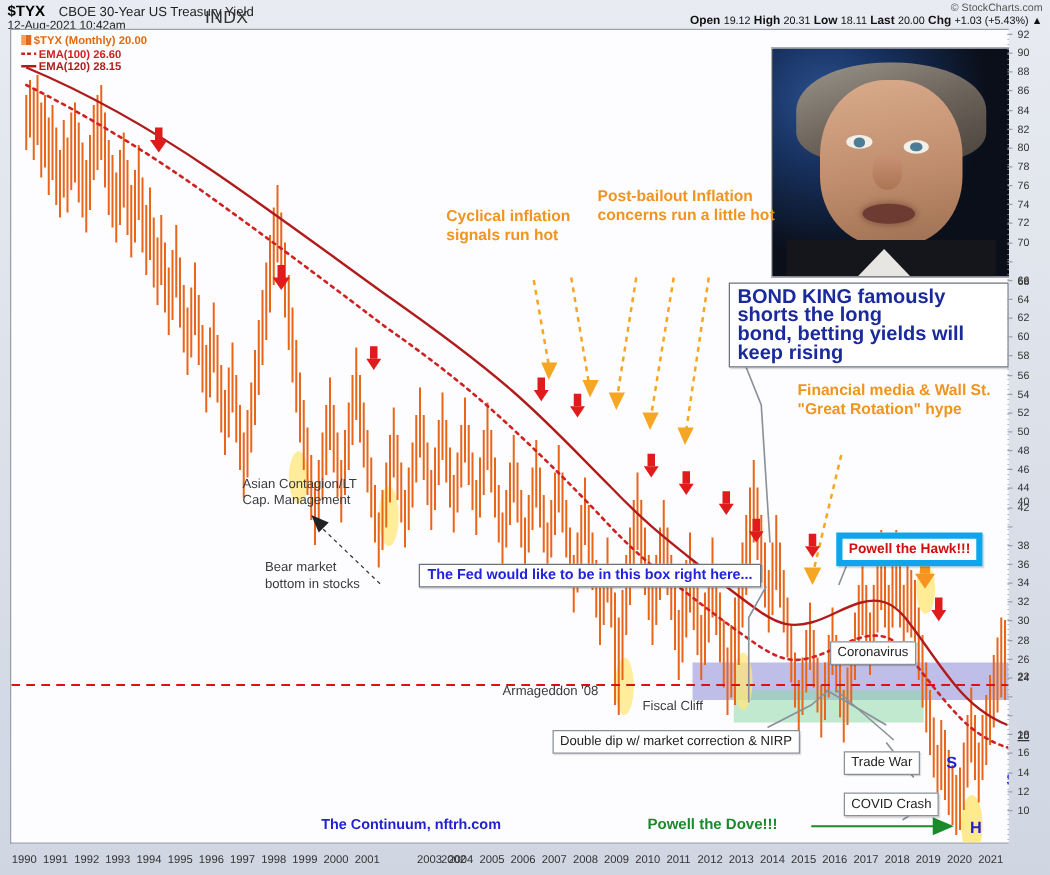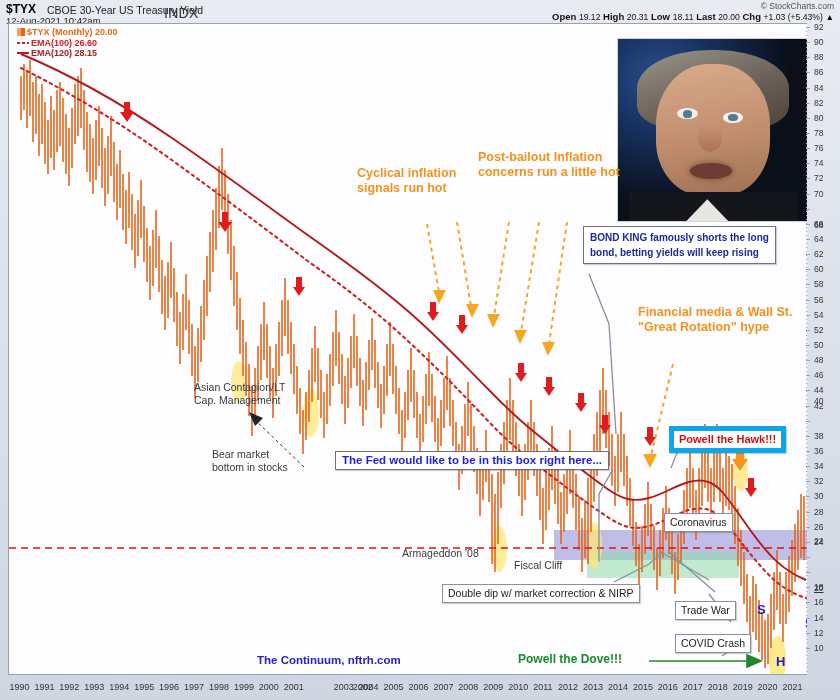--- a/index.html
+++ b/index.html
@@ -45,21 +45,21 @@
   
   .anno{position:absolute;white-space:pre-line;}
   .orange{color:#f0941e;font-size:12.5px;font-weight:bold;line-height:15px;}
   .gray{color:#3a3a3a;font-size:10.5px;line-height:13px;}
   .bluetxt{color:#2222cc;font-size:11.5px;font-weight:bold;}
   .greentxt{color:#1a8a2a;font-size:12px;font-weight:bold;}
 
   .callout{position:absolute;background:#fff;border:1px solid #8a8f99;
            box-shadow:1px 1px 1px rgba(0,0,0,.18);padding:2px 5px;
            font-size:10.5px;color:#222;white-space:nowrap;line-height:13px;}
-  .callout.navy{border:1px solid #6c7280;color:#1a2a9c;font-size:10px;
+  .callout.navy{border:1px solid #6c7280;color:#1a2a9c;font-size:16px;
                 font-weight:bold;white-space:pre-line;line-height:15px;padding:3px 6px;}
   .callout.blue{border:1px solid #6c7280;color:#2222dd;font-size:11.5px;font-weight:bold;padding:2px 6px;}
   .callout.red{border:5px solid #0ea5e9;color:#d01010;font-size:11px;font-weight:bold;padding:2px 5px;}
 
   .photo{position:absolute;border:1px solid #cfd3da;background:#111;overflow:hidden;}
   .ph-bg{position:absolute;inset:0;
     background:radial-gradient(ellipse at 22% 22%,#2a4f8f 0%,#16305c 28%,#0a0f1a 62%),#070a12;}
   .ph-hair{position:absolute;left:10%;top:6%;width:80%;height:44%;border-radius:48% 48% 30% 30%;
     background:linear-gradient(160deg,#9c968c,#6a6158 55%,#4a433c);}
   .ph-face{position:absolute;left:20%;top:14%;width:60%;height:72%;border-radius:46% 46% 42% 42%;

